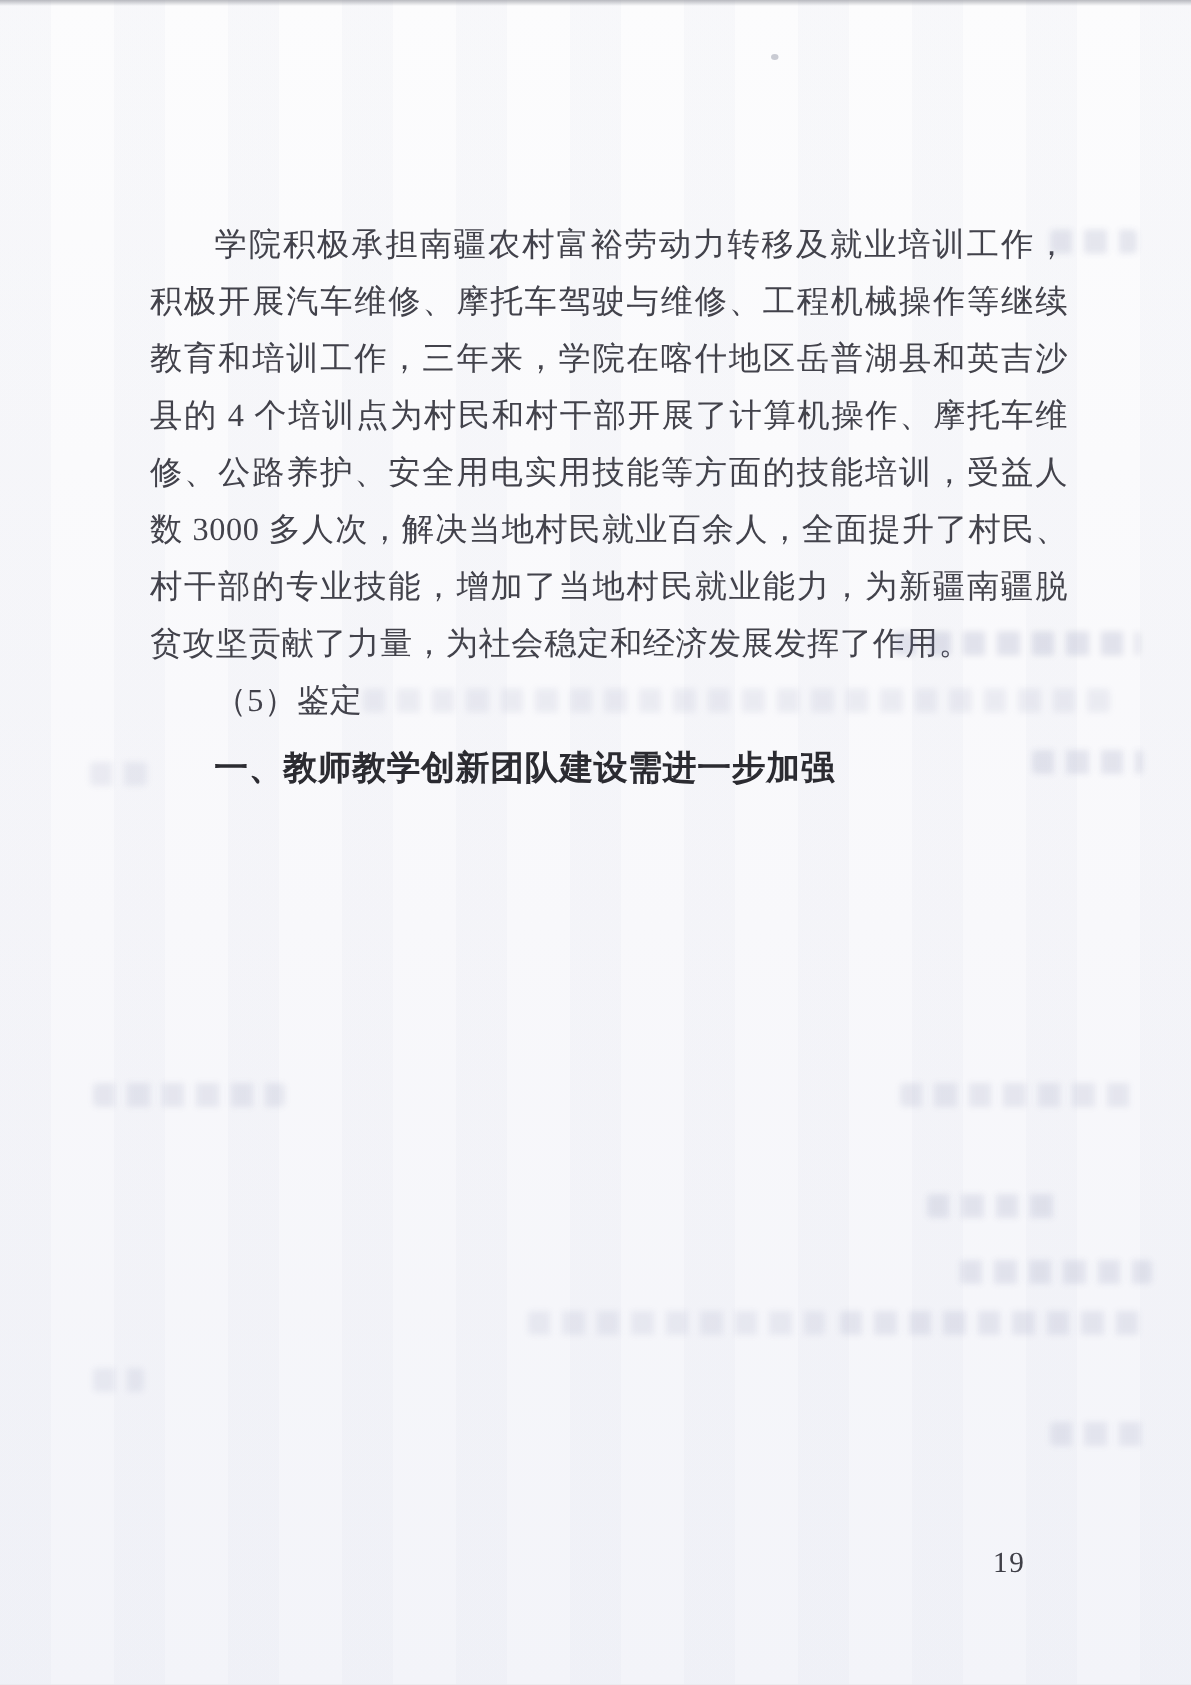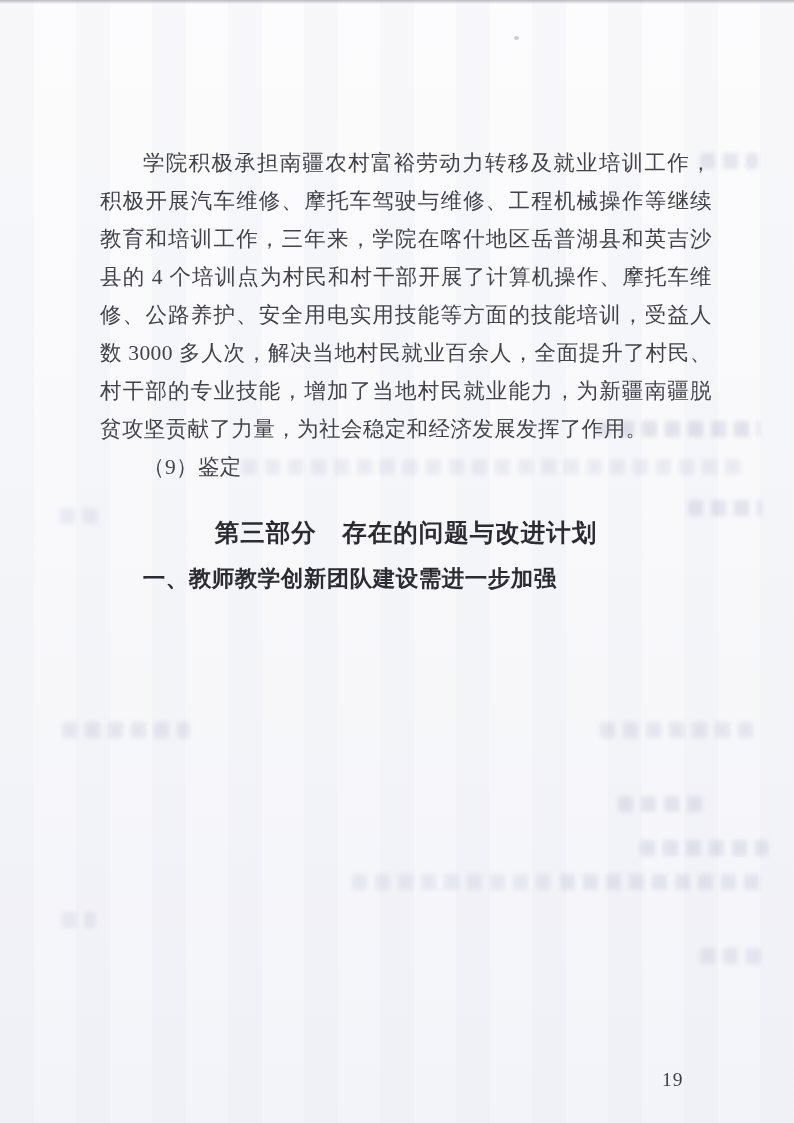--- a/index.html
+++ b/index.html
@@ -71,21 +71,20 @@
     letter-spacing: 2.5px;
     color: #3d3d46;
     text-indent: 1.8em;
   }
   .page-number {
     position: absolute;
     left: 662px; top: 1032px;
     font-size: 19.5px;
     letter-spacing: 1px;
     color: #3f3f47;
-    margin-top: 37px;
   }
   
   .ghost {
     position: absolute;
     height: 16px;
     border-radius: 3px;
     filter: blur(2.3px);
     opacity: .85;
     background: repeating-linear-gradient(90deg,
       rgba(120,128,168,.20) 0 15px, rgba(120,128,168,0) 15px 23px);
@@ -98,22 +97,21 @@
     pointer-events: none;
   }
 </style>
 </head>
 <body>
 
 <div class="page">
 
   <main class="text-block">
     <p class="para">学院积极承担南疆农村富裕劳动力转移及就业培训工作，积极开展汽车维修、摩托车驾驶与维修、工程机械操作等继续教育和培训工作，三年来，学院在喀什地区岳普湖县和英吉沙县的 4 个培训点为村民和村干部开展了计算机操作、摩托车维修、公路养护、安全用电实用技能等方面的技能培训，受益人数 3000 多人次，解决当地村民就业百余人，全面提升了村民、村干部的专业技能，增加了当地村民就业能力，为新疆南疆脱贫攻坚贡献了力量，为社会稳定和经济发展发挥了作用。</p>
-    <p class="list-head">（9）鉴定</p>
-    <h1 class="part-heading">第三部分　存在的问题与改进计划</h1>
+    <p class="list-head">（5）鉴定</p>
     <h2 class="section-heading">一、教师教学创新团队建设需进一步加强</h2>
   </main>
 
   <div class="page-number">19</div>
 
   <div class="ghost" style="left:700px; top:153px; width:58px;"></div>
   <div class="ghost" style="left:596px; top:421px; width:164px; opacity:.95;"></div>
   <div class="ghost" style="left:242px; top:459px; width:498px; opacity:.55;"></div>
   <div class="ghost" style="left:688px; top:500px; width:74px;"></div>
   <div class="ghost" style="left:60px; top:508px; width:38px; opacity:.6;"></div>

